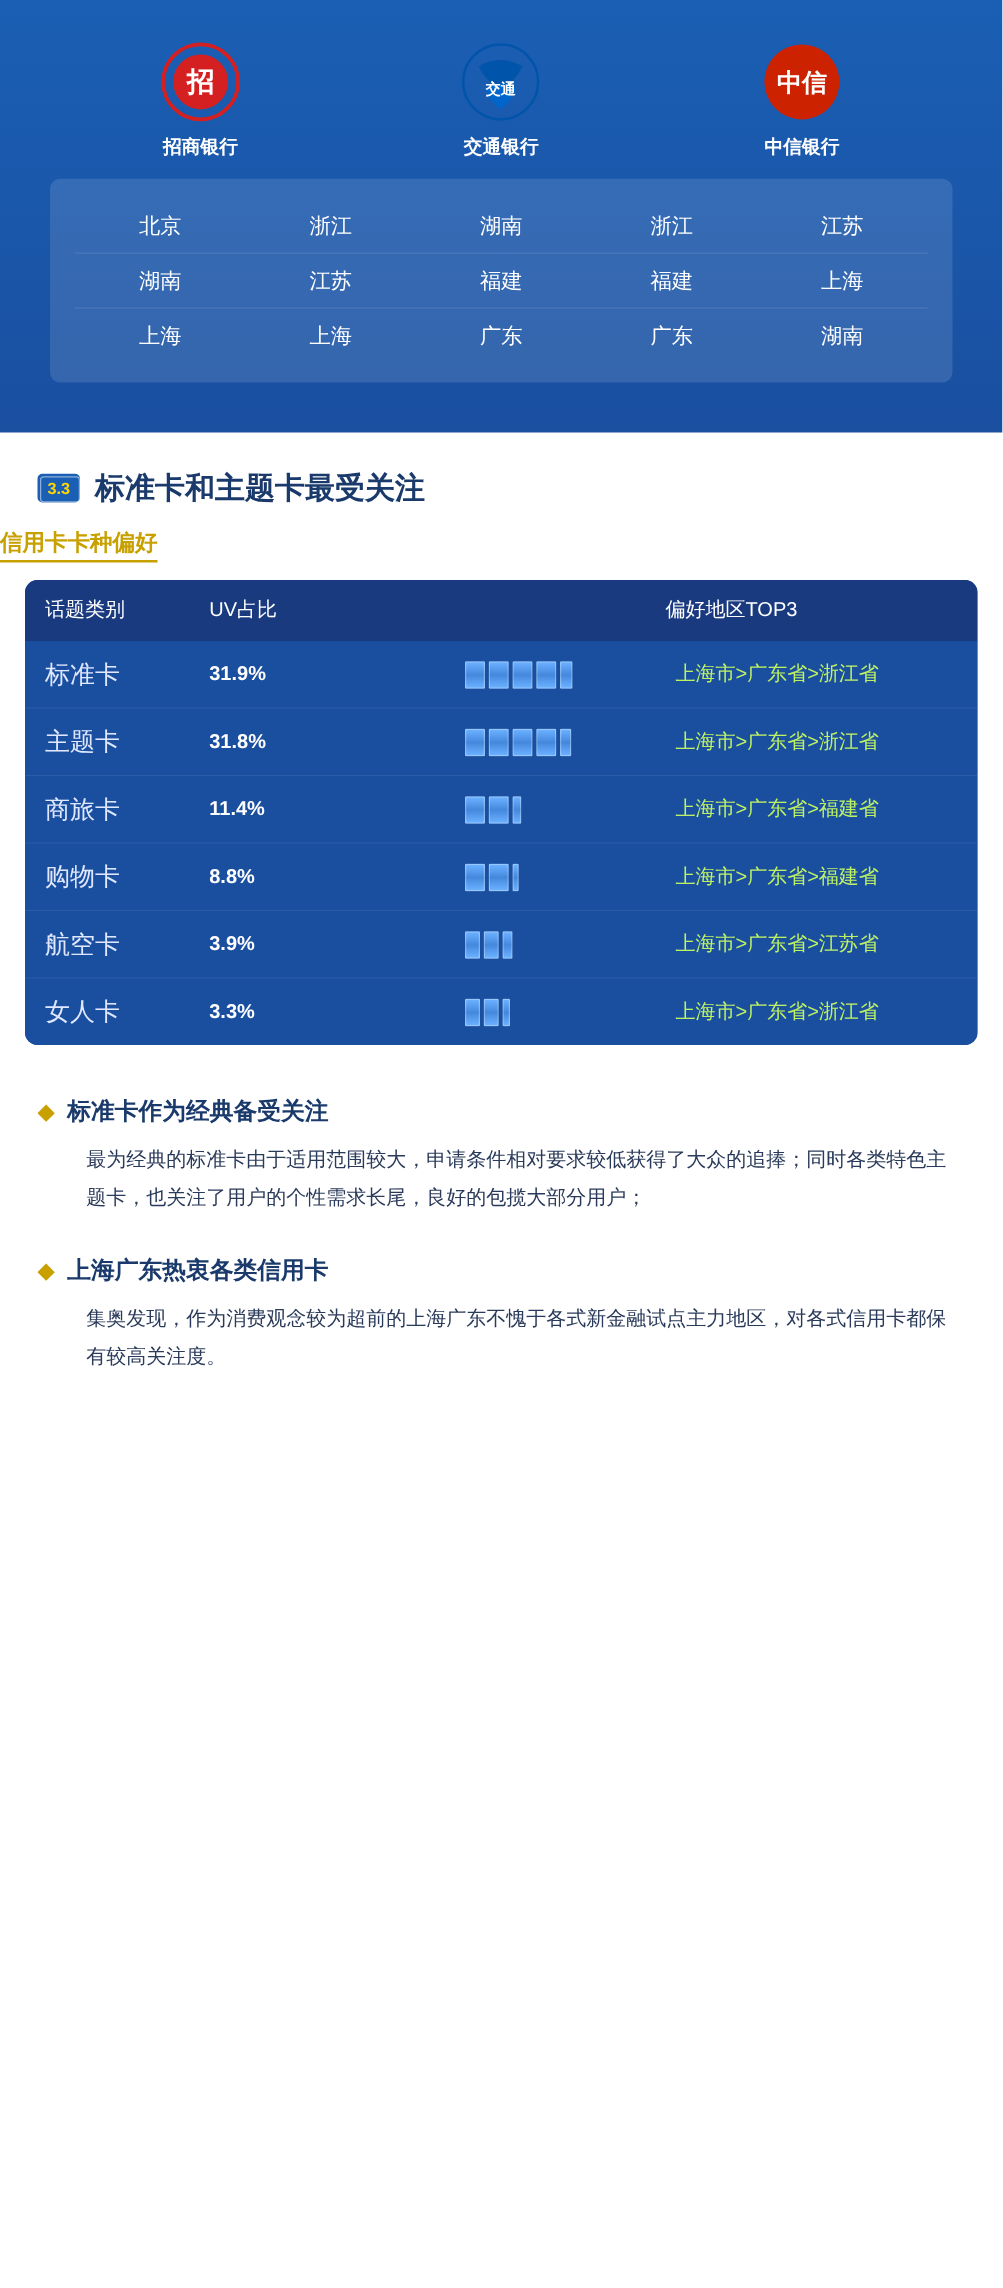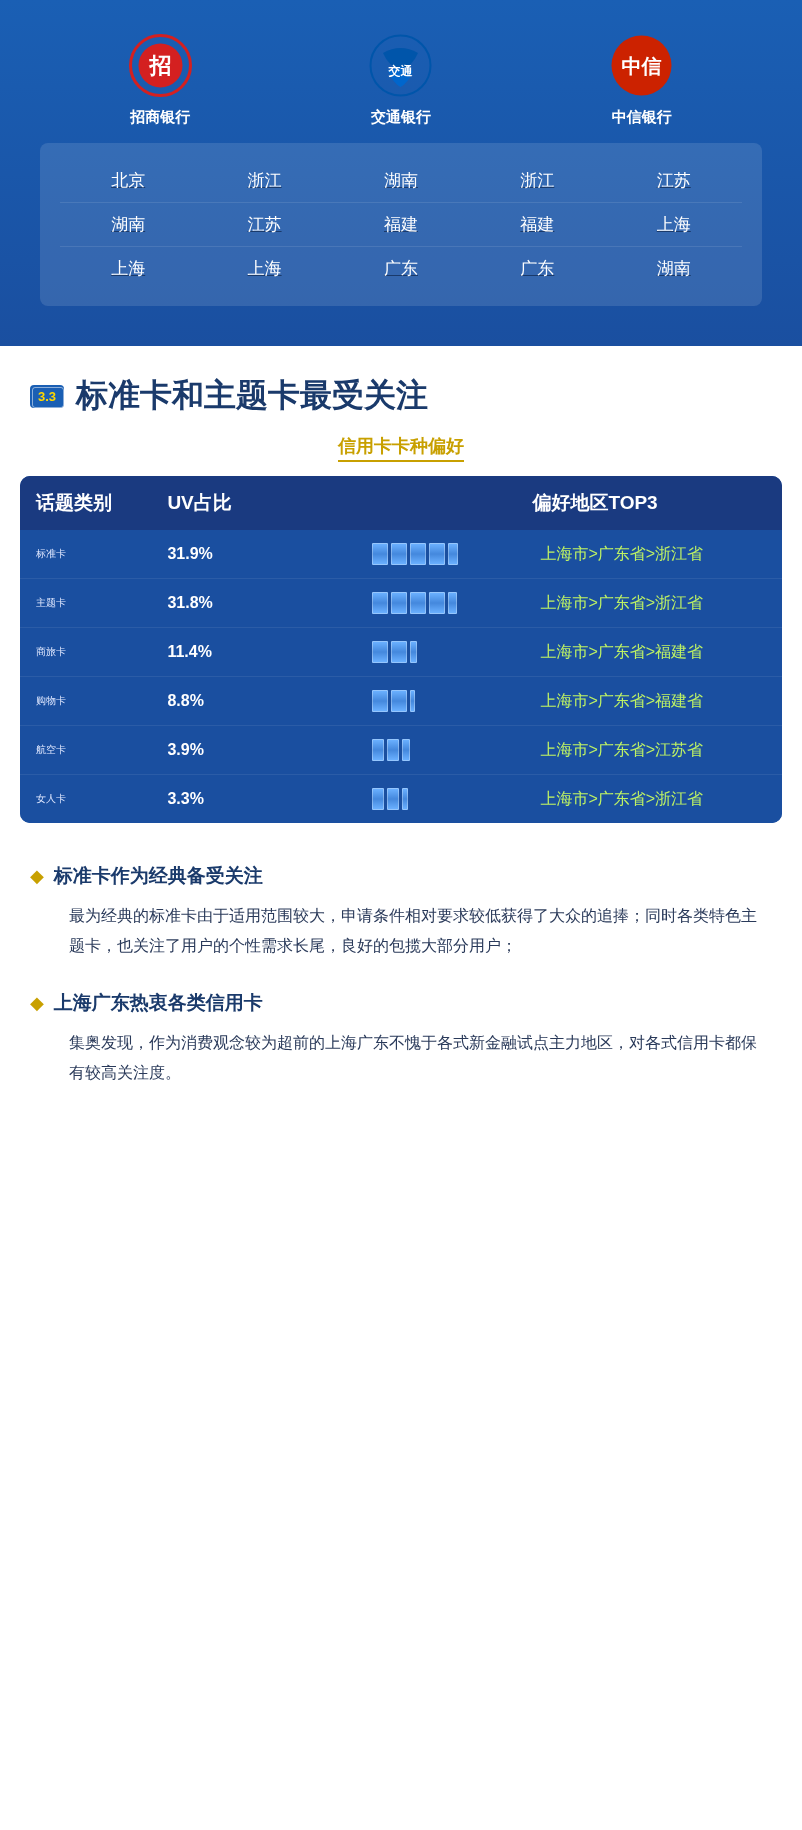--- a/index.html
+++ b/index.html
@@ -37,21 +37,20 @@
       color: #ffffff;
       font-size: 15px;
       font-weight: bold;
       text-align: center;
     }
     .bank-table {
       background: rgba(255,255,255,0.12);
       border-radius: 8px;
       padding: 16px 20px;
       margin-top: 0;
-      text-decoration: underline;
     }
     .bank-table-row {
       display: flex;
       justify-content: space-around;
       padding: 10px 0;
       border-bottom: 1px solid rgba(255,255,255,0.1);
     }
     .bank-table-row:last-child { border-bottom: none; }
     .bank-cell {
       color: #ffffff;
@@ -84,27 +83,26 @@
       height: calc(100% - 4px);
       border: 1.5px solid rgba(255,255,255,0.5);
       border-radius: 3px;
     }
     .section-icon {
       font-size: 13px;
       color: #ffd700;
       font-weight: bold;
     }
     .section-title {
-      font-size: 32px;
+      font-size: 24px;
       font-weight: bold;
       color: #1a3a6b;
     }
 
     .subtitle-bar {
-      text-align: center;
       padding: 6px 0 18px;
     }
     .subtitle-bar span {
       font-size: 18px;
       font-weight: bold;
       color: #c8a000;
       border-bottom: 2px solid #c8a000;
       padding-bottom: 4px;
     }
 
@@ -115,39 +113,39 @@
       overflow: hidden;
       background: #1a4fa0;
     }
     .table-header {
       display: flex;
       background: #1a3a80;
       padding: 14px 16px;
     }
     .th {
       color: #ffffff;
-      font-size: 19px;
-      font-weight: bold;
+      font-size: 16px;
+      font-weight: normal;
     }
     .th-type { width: 18%; }
     .th-uv { width: 28%; }
     .th-region { flex: 1; }
 
     .table-row {
       display: flex;
       align-items: center;
       padding: 13px 16px;
       border-bottom: 1px solid rgba(255,255,255,0.08);
       background: #1a4fa0;
     }
     .table-row:last-child { border-bottom: none; }
     .td-type {
       width: 18%;
       color: #e0e8ff;
-      font-size: 10px;
+      font-size: 20px;
     }
     .td-uv {
       width: 28%;
       color: #ffffff;
       font-size: 16px;
       font-weight: bold;
     }
     .td-bar {
       width: 22%;
       display: flex;

